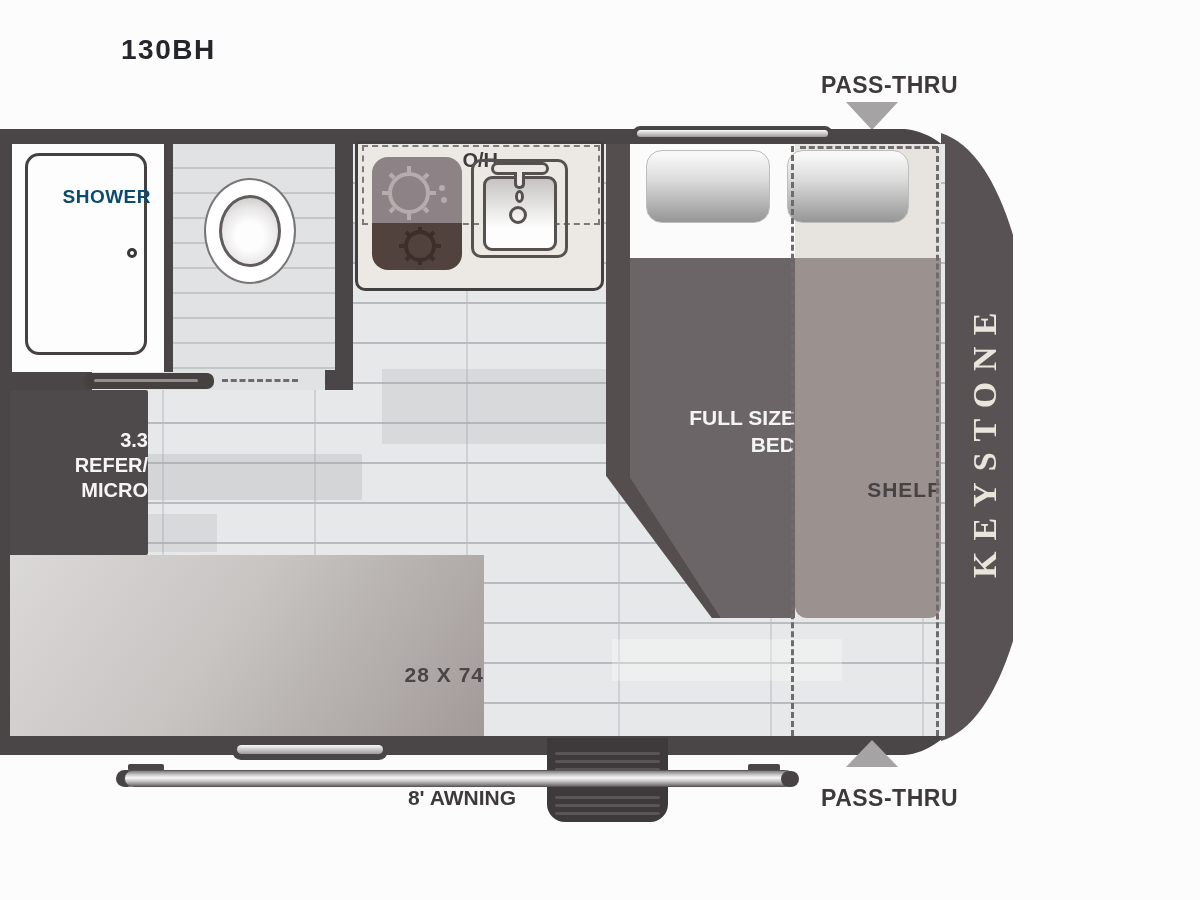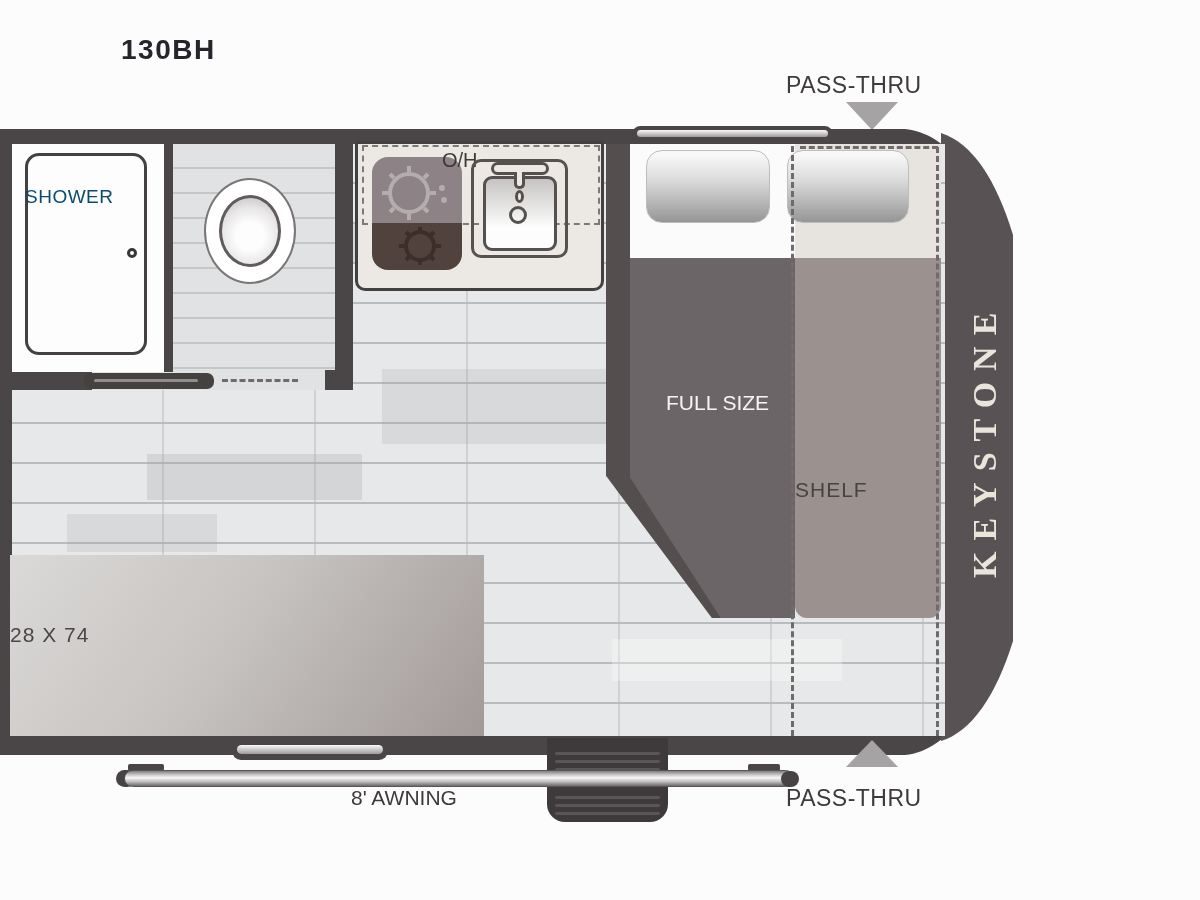--- a/index.html
+++ b/index.html
@@ -3,21 +3,21 @@
 <meta charset="utf-8">
 <style>
   * { box-sizing: border-box; margin: 0; padding: 0; }
   html,body { background:#fcfcfd; }
   .stage {
     position: relative; width: 1013px; height: 900px;
     background:#fcfcfd; overflow: hidden;
     font-family: "Liberation Sans", sans-serif;
   }
   .abs { position: absolute; }
-  .lbl { position:absolute; color:#3e3a3b; font-weight:400; text-align:left; }
+  .lbl { position:absolute; color:#3e3a3b; font-weight:700; text-align:right; }
 
   
   .floor-main {
     position:absolute; left:12px; top:144px; width:933px; height:592px;
     background-color:#e7e8e9;
     background-image:
       repeating-linear-gradient(180deg, rgba(0,0,0,0) 0 38px, #b8bcbe 38px 40px),
       repeating-linear-gradient(90deg, rgba(0,0,0,0) 0 150px, rgba(150,156,160,.30) 150px 152px);
     overflow:hidden;
   }
@@ -154,28 +154,36 @@
   <div class="abs" style="left:509px; top:206px; width:18px; height:18px; border:3px solid #56514f; border-radius:50%;"></div>
 
   <div class="abs" style="left:606px; top:144px; width:189px; height:474px; background:#544f4e; clip-path:polygon(0 0,100% 0,100% 100%,56% 100%,0 70%);"></div>
   <div class="abs" style="left:630px; top:144px; width:165px; height:114px; background:#fbfbfc;"></div>
   <div class="abs" style="left:630px; top:258px; width:165px; height:360px; background:#6c6567; clip-path:polygon(0 0,100% 0,100% 100%,55% 100%,0 61%);"></div>
   <div class="abs" style="left:795px; top:144px; width:146px; height:114px; background:#e7e4e0;"></div>
   <div class="abs" style="left:795px; top:258px; width:146px; height:360px; background:#9b9290; border-radius:0 0 12px 12px;"></div>
   <div class="pillow" style="left:646px; top:150px;"></div>
   <div class="pillow" style="left:787px; top:150px; width:122px;"></div>
 
-  <div class="lbl" style="left:630px; top:389px; width:165px; color:#f5f4f4; font-size:21px; line-height:27px;margin-left:36px;">
+  <div class="lbl" style="left:630px; top:404px; width:165px; color:#f5f4f4; font-size:21px; line-height:27px;">
     <div>FULL SIZE</div>
+    <div>BED</div>
   </div>
   <div class="lbl" style="left:795px; top:478px; width:146px; font-size:21px; color:#474243; letter-spacing:1px;">SHELF</div>
 
+  <div class="abs" style="left:10px; top:390px; width:138px; height:165px; background:#4e494a; border-radius:2px;">
+    <div class="lbl" style="position:static; padding-top:38px; color:#f6f5f5; font-size:20px; line-height:25px;">
+      <div>3.3</div>
+      <div>REFER/</div>
+      <div>MICRO</div>
+    </div>
+  </div>
 
   <div class="abs" style="left:10px; top:555px; width:474px; height:181px; background:linear-gradient(125deg,#dbd9d7 0%,#c7c4c2 45%,#a29a98 100%);">
-    <div class="lbl" style="position:static; padding-top:65px; color:#4a4547; font-size:21px; line-height:29px; letter-spacing:1px;">
+    <div class="lbl" style="position:static; padding-top:65px; color:#4a4547; font-size:21px; line-height:29px; letter-spacing:1px;margin-top:40px;">
       <div>28 X 74</div>
     </div>
   </div>
 
   <div class="dash-v" style="left:791px; top:146px; height:590px;"></div>
   <div class="dash-h" style="left:800px; top:146px; width:138px;"></div>
   <div class="dash-v" style="left:936px; top:147px; height:589px;"></div>
 
   <div class="win-outer" style="left:632px; top:126px; width:201px; height:17px;">
     <div class="win-inner" style="left:5px; top:4px; width:191px; height:7px;"></div>

